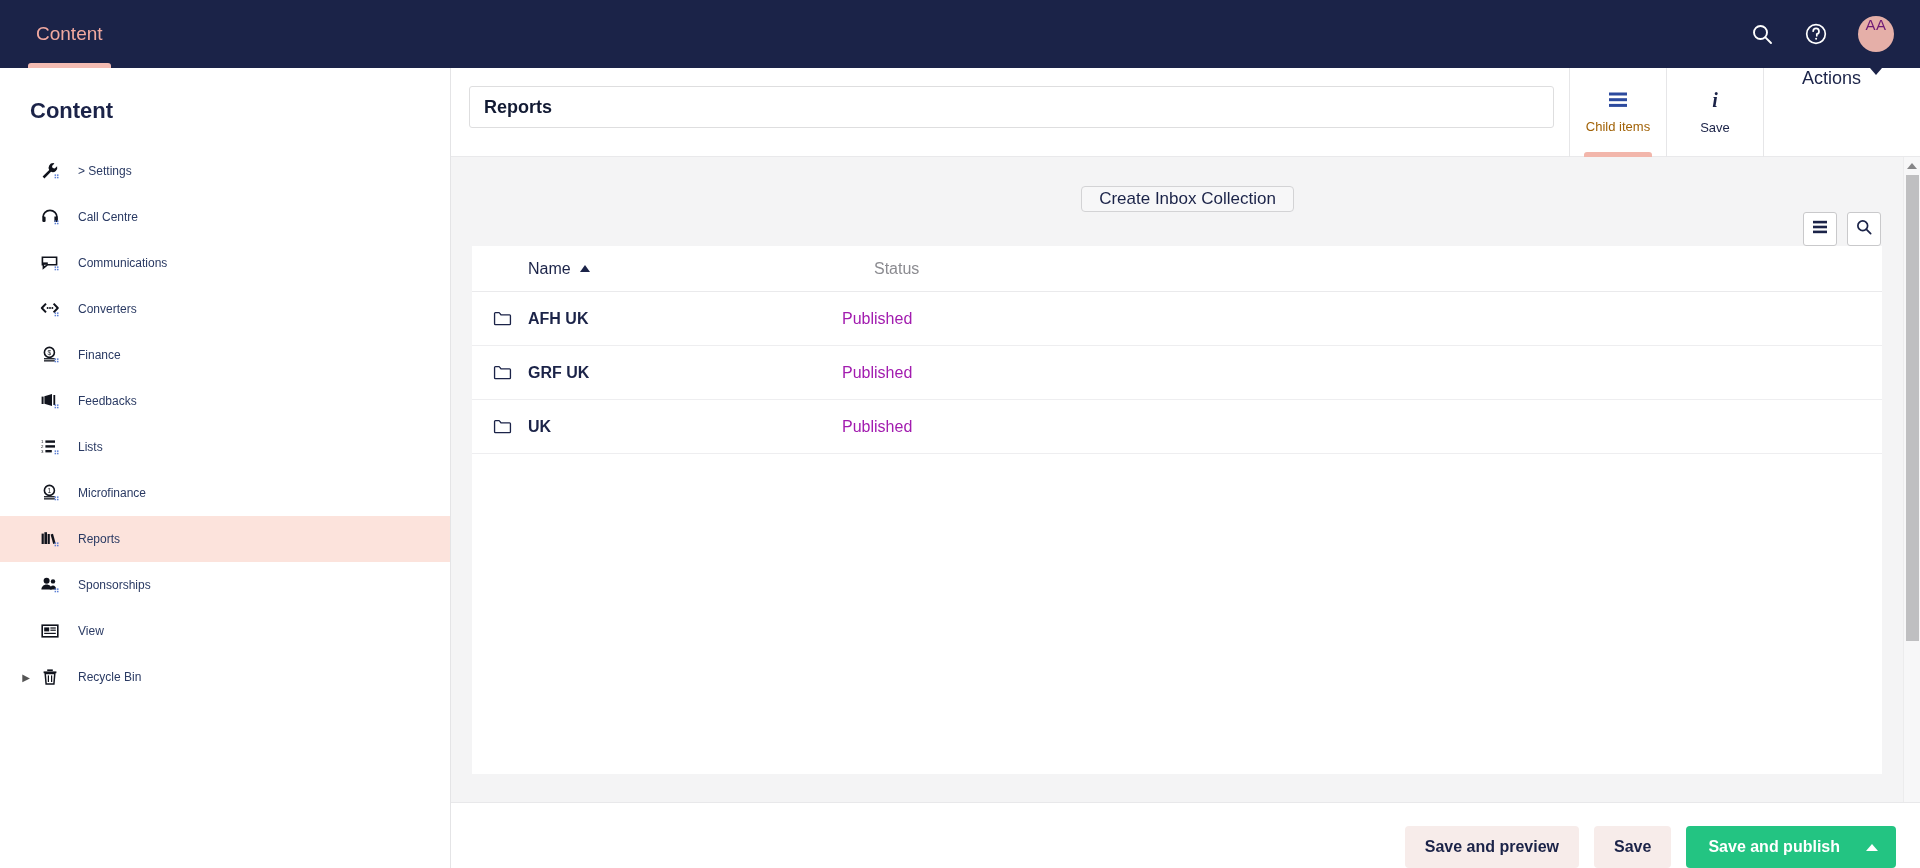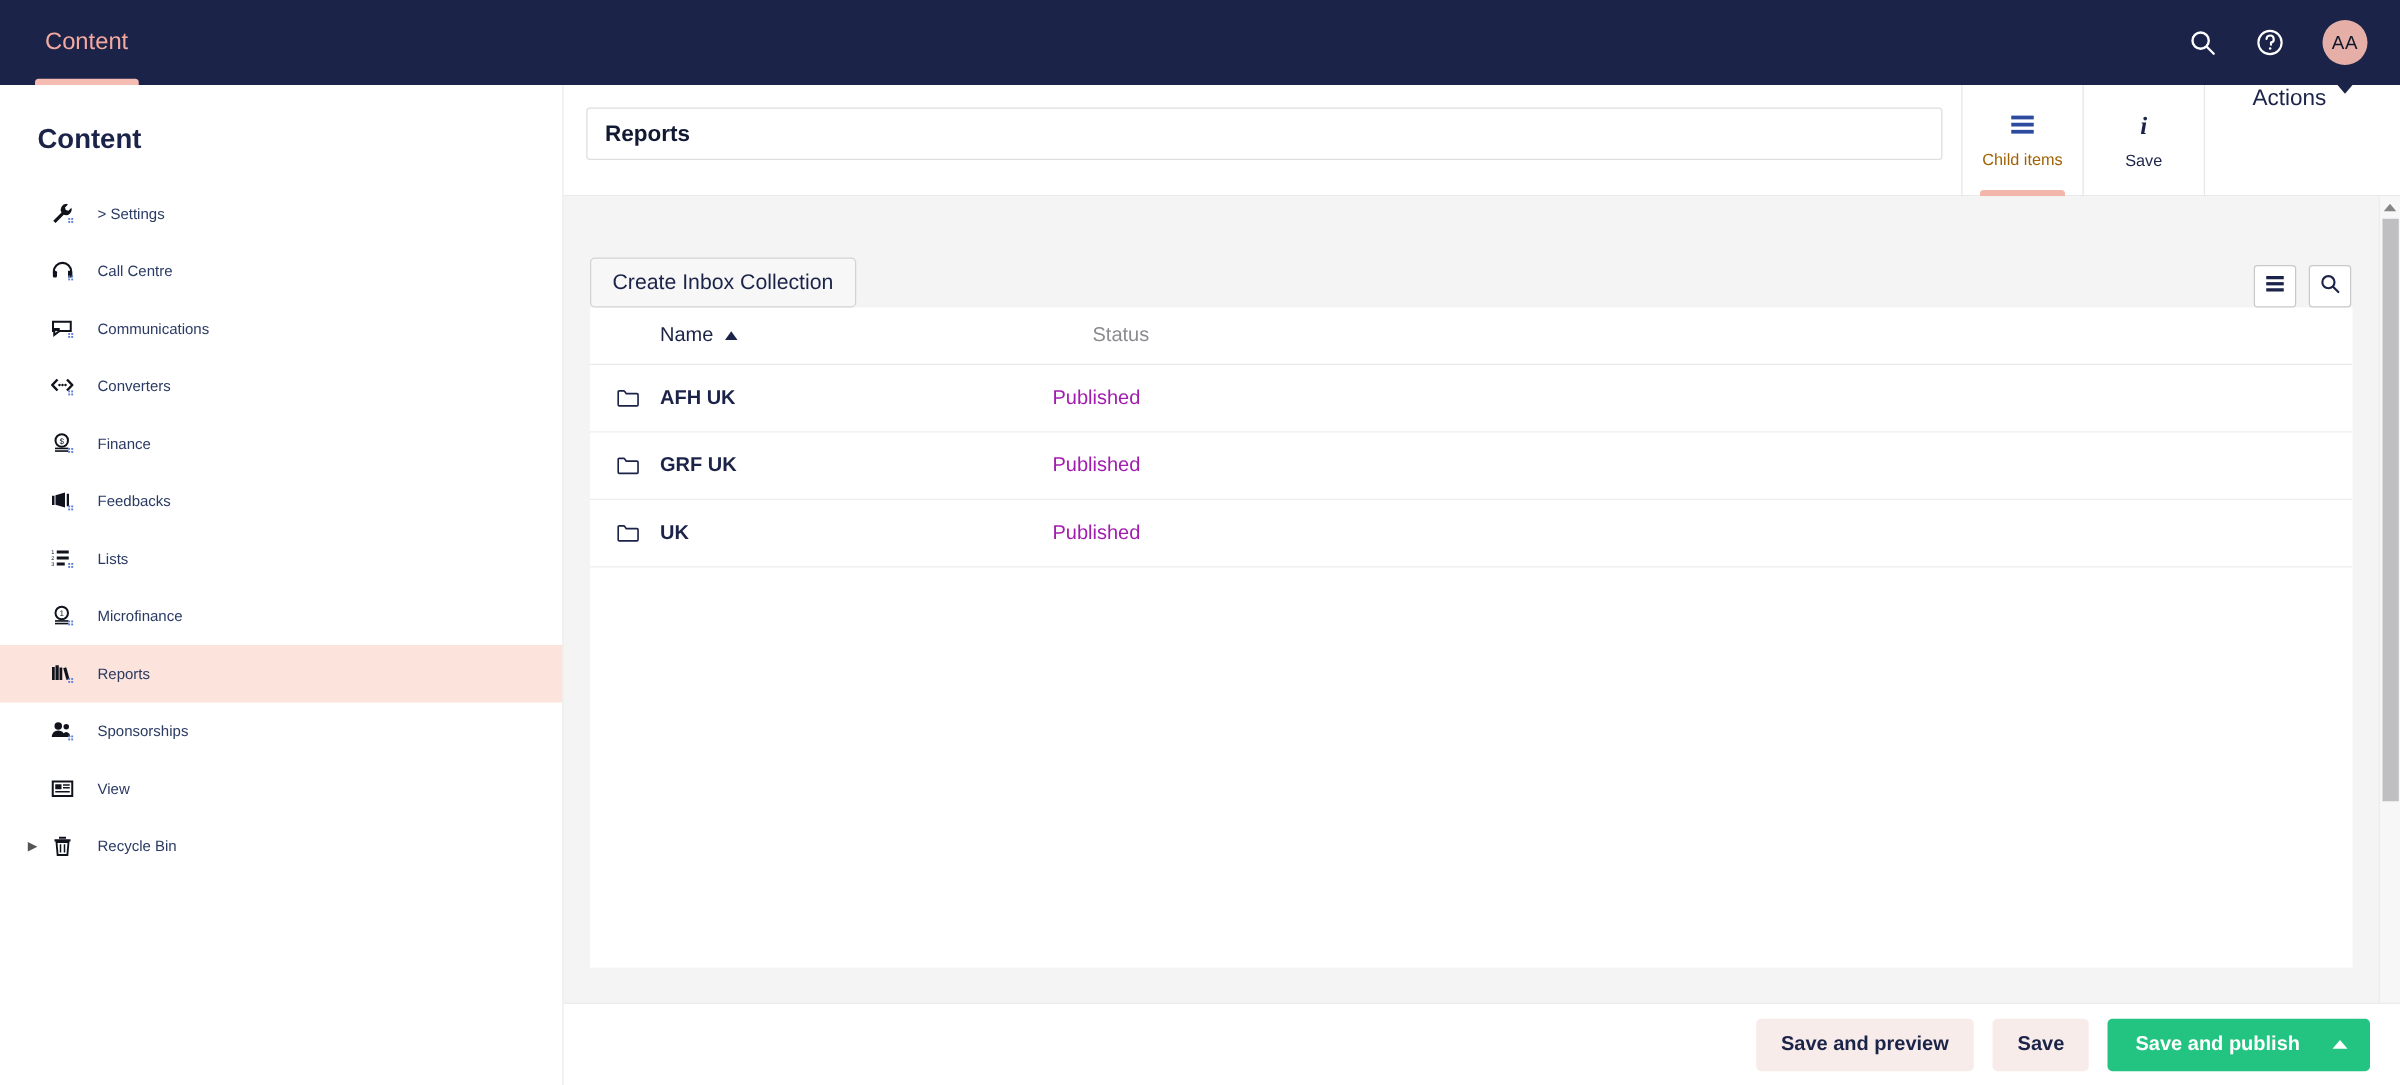--- a/index.html
+++ b/index.html
@@ -33,23 +33,23 @@
     background: #f4bcb3;
   }
   #topbar-right {
     margin-left: auto;
     display: flex; align-items: center; gap: 30px;
     padding-right: 26px;
   }
   .topicon { cursor: pointer; display: flex; align-items: center; justify-content: center; }
   #avatar {
     width: 36px; height: 36px; border-radius: 50%;
-    background: #e5afa8; color: #0f172a;
+    background: #e5afa8; color: #701a75;
     font-size: 15px; letter-spacing: .5px;
-    display: flex; align-items: center; justify-content: center;
+    display: flex; align-items: flex-start; justify-content: center;
     cursor: pointer;
   }
 
   
   #sidebar {
     position: absolute; top: 68px; left: 0;
     width: 451px; height: 800px;
     background: #ffffff;
     border-right: 1px solid #e4e4e6;
     overflow: hidden;
@@ -138,23 +138,23 @@
 
   
   #content-body {
     position: absolute; top: 89px; left: 0;
     width: 1469px; height: 711px;
     background: #f4f4f5;
     overflow: hidden;
   }
   #content-inner { position: absolute; top: 0; left: 0; right: 17px; bottom: 0; }
   #toolbar-row {
-    display: flex; align-items: flex-end;
+    display: flex; align-items: center;
     padding: 29px 0 0 0;
-    position: relative; height: 89px;
+    position: relative; height: 89px; flex-direction: column;
   }
   #create-btn {
     margin-left: 21px;
     height: 40px; padding: 0 17px;
     background: #f7f7f8;
     border: 1px solid #d3d3d5;
     border-radius: 4px;
     font-size: 17px; color: #1b2348;
     font-family: "Liberation Sans", sans-serif;
     cursor: pointer;
@@ -229,21 +229,21 @@
     background: #bfbfc1;
     cursor: pointer;
   }
 
   
   #footer {
     position: absolute; left: 451px; top: 802px;
     width: 1469px; height: 66px;
     background: #ffffff;
     border-top: 1px solid #e8e8ea;
-    display: flex; align-items: center; justify-content: flex-end;
+    display: flex; align-items: flex-end; justify-content: flex-end;
     gap: 15px;
     padding-right: 24px;
   }
   .fbtn {
     height: 42px; padding: 0 20px;
     border: none; border-radius: 4px;
     font-size: 16px; font-weight: bold;
     font-family: "Liberation Sans", sans-serif;
     cursor: pointer;
   }

